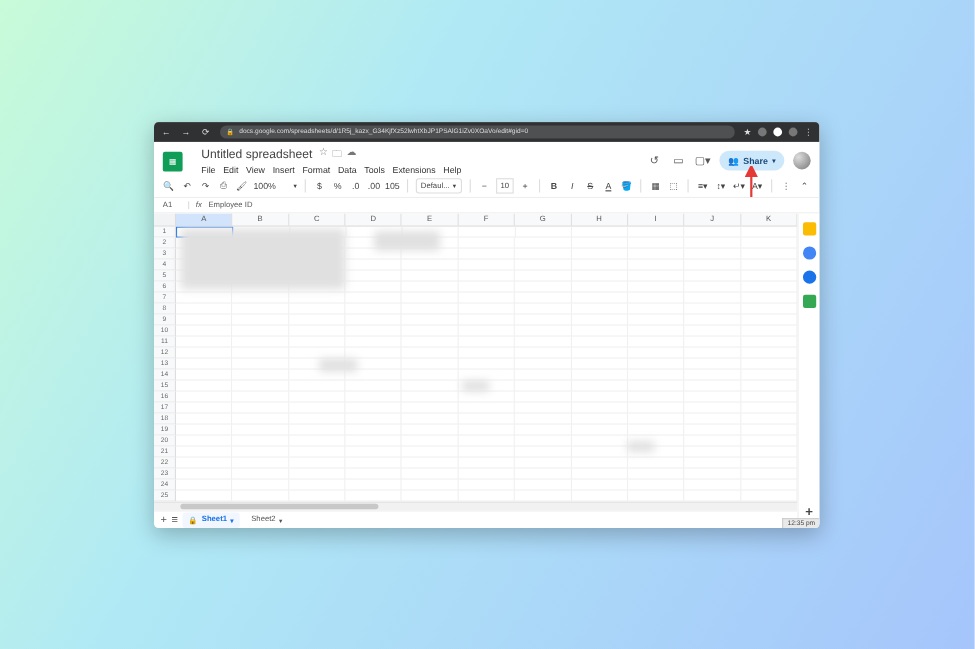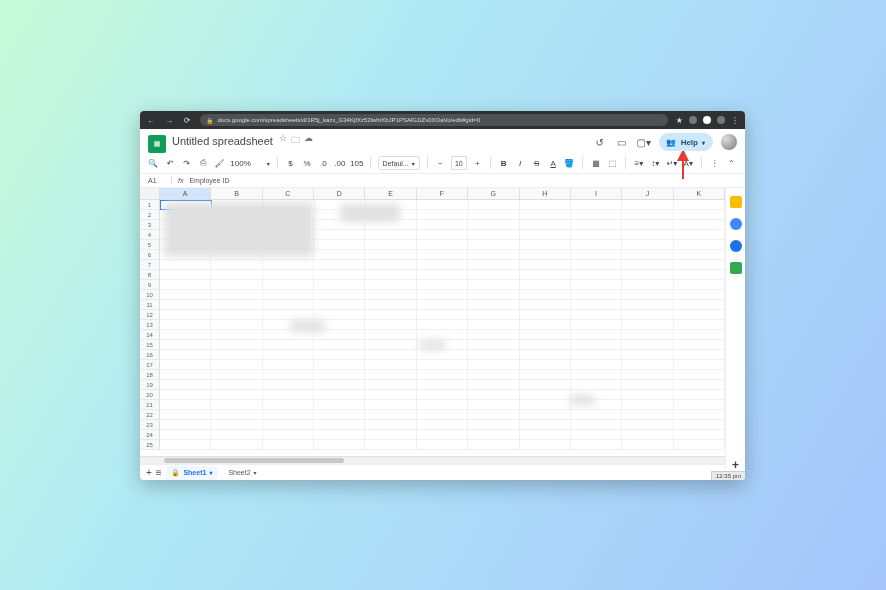--- a/index.html
+++ b/index.html
@@ -3,21 +3,21 @@
 <meta charset="utf-8">
 <style>
 *{box-sizing:border-box;margin:0;padding:0;font-family:Arial,Helvetica,sans-serif}
 body{width:886px;height:590px;background:linear-gradient(120deg,#c8fbd8 0%,#b0e9f5 35%,#a5c5fb 100%);position:relative;overflow:hidden}
 .browser{position:absolute;left:140px;top:111px;width:605px;height:369px;background:#fff;box-shadow:0 6px 20px rgba(0,0,0,.25);border-radius:4px;overflow:hidden;display:flex;flex-direction:column}
 .chrome-bar{height:18px;background:#2f3133;display:flex;align-items:center;padding:0 6px;color:#ccc;font-size:8px;gap:8px}
 .nav-btn{width:10px;height:10px;display:flex;align-items:center;justify-content:center;color:#ddd}
 .url-bar{flex:1;height:12px;background:#4e5052;border-radius:6px;display:flex;align-items:center;padding:0 6px;color:#ddd;font-size:6px;gap:4px;overflow:hidden;white-space:nowrap}
 .chrome-right{display:flex;gap:6px;align-items:center}
 .chrome-dot{width:8px;height:8px;border-radius:50%;background:#777}
-.doc-header{display:flex;align-items:flex-start;padding:4px 8px 0 8px;gap:6px}
+.doc-header{display:flex;align-items:center;padding:4px 8px 0 8px;gap:17px}
 .sheets-logo{width:18px;height:18px;background:#0f9d58;border-radius:2px;display:flex;align-items:center;justify-content:center;color:#fff;font-size:7px;margin-top:2px}
 .title-block{display:flex;flex-direction:column;gap:1px;flex:1}
 .title-row{display:flex;align-items:center;gap:6px}
 .doc-title{font-size:11px;color:#444}
 .title-icons{display:flex;gap:4px;color:#777;font-size:9px}
 .menu-row{display:flex;gap:7px;font-size:8px;color:#333}
 .menu-row span{cursor:default}
 .head-right{display:flex;align-items:center;gap:8px;color:#555;font-size:10px}
 .icon-btn{width:14px;height:14px;display:flex;align-items:center;justify-content:center}
 .share-btn{display:flex;align-items:center;background:#cde7fb;border-radius:12px;height:18px;padding:0 8px;gap:4px;font-size:8px;color:#1a4a7a;font-weight:600}
@@ -87,28 +87,39 @@
     <div class="sheets-logo">▦</div>
     <div class="title-block">
       <div class="title-row">
         <span class="doc-title">Untitled spreadsheet</span>
         <div class="title-icons">
           <span>☆</span>
           <span>🗀</span>
           <span>☁</span>
         </div>
       </div>
+      <div class="menu-row">
+        <span>File</span>
+        <span>Edit</span>
+        <span>View</span>
+        <span>Insert</span>
+        <span>Format</span>
+        <span>Data</span>
+        <span>Tools</span>
+        <span>Extensions</span>
+        <span>Help</span>
+      </div>
     </div>
     <div class="head-right">
       <div class="icon-btn">↺</div>
       <div class="icon-btn">▭</div>
       <div class="icon-btn">▢▾</div>
       <div class="share-btn">
         <span>👥</span>
-        <span>Help</span>
+        <span>Share</span>
         <span style="font-size:6px">▾</span>
       </div>
       <div class="avatar"></div>
     </div>
   </div>
 
   <div class="toolbar">
     <div class="tb-ic">🔍</div>
     <div class="tb-ic">↶</div>
     <div class="tb-ic">↷</div>

